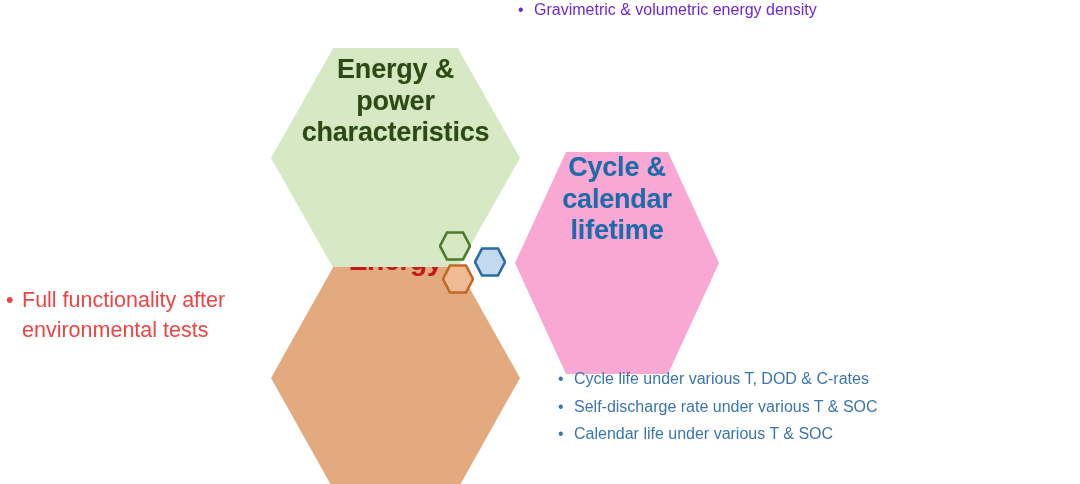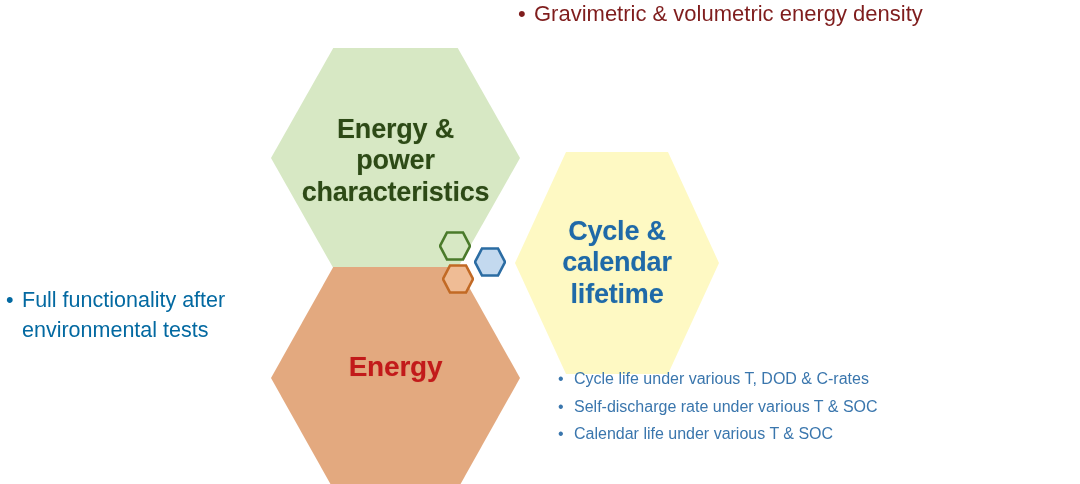--- a/index.html
+++ b/index.html
@@ -16,21 +16,20 @@
     width: 1080px;
     height: 484px;
     background: #ffffff;
     overflow: hidden;
   }
   
   .hex {
     position: absolute;
     clip-path: polygon(25% 0%, 75% 0%, 100% 50%, 75% 100%, 25% 100%, 0% 50%);
     display: flex;
-    align-items: center;
     justify-content: center;
     text-align: center;
   }
   .hex-label {
     font-weight: bold;
     line-height: 1.17;
     white-space: pre-line;
     letter-spacing: -0.2px;
   }
   #hex-energy {
@@ -44,21 +43,21 @@
     color: #2d4a16;
     font-size: 27px;
     margin-top: 6px;
     text-shadow: 0 0 1px rgba(45,74,22,0.25);
   }
   #hex-cycle {
     left: 515px;
     top: 152px;
     width: 204px;
     height: 222px;
-    background: #fef9c3;
+    background: #f9a8d4;
   }
   #hex-cycle .hex-label {
     color: #1f6aa8;
     font-size: 27px;
     text-shadow: 0 0 1px rgba(31,106,168,0.25);
   }
   #hex-safety {
     left: 271px;
     top: 267px;
     width: 249px;
@@ -98,37 +97,37 @@
   .bullets li::before {
     content: "\2022";
     position: absolute;
     left: 2px;
     top: 0;
   }
   #bullets-energy {
     left: 516px;
     top: -1px;
     width: 560px;
-    color: #7f1d1d;
-    font-size: 22px;
+    color: #6d28d9;
+    font-size: 16px;
     line-height: 1.38;
   }
   #bullets-cycle {
     left: 556px;
     top: 366px;
     width: 520px;
     color: #3a76ad;
     font-size: 16px;
     line-height: 1.66;
   }
   #bullets-safety {
     left: 4px;
     top: 286px;
     width: 300px;
-    color: #0369a1;
+    color: #ef4444;
     font-size: 21.5px;
     line-height: 1.38;
   }
 </style>
 </head>
 <body>
 
 <div id="stage">
 
   <div class="hex" id="hex-energy">

